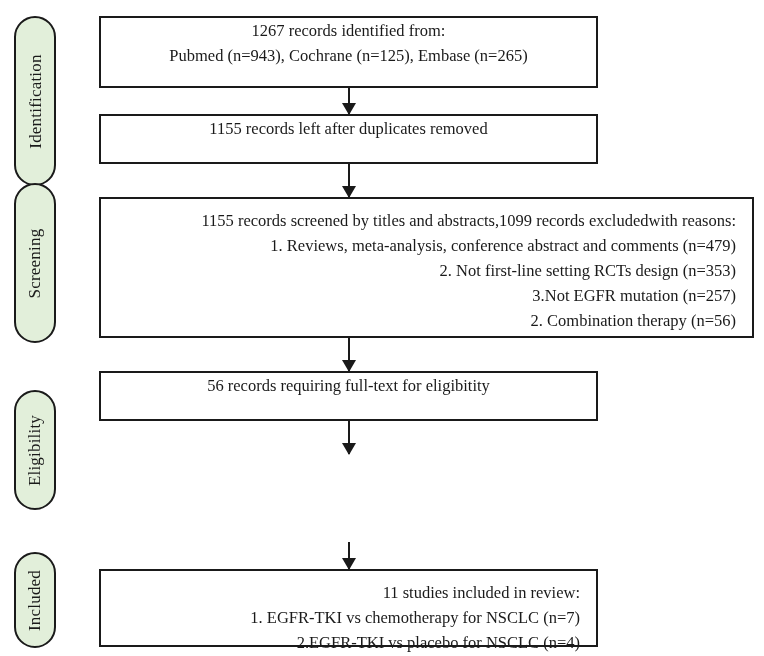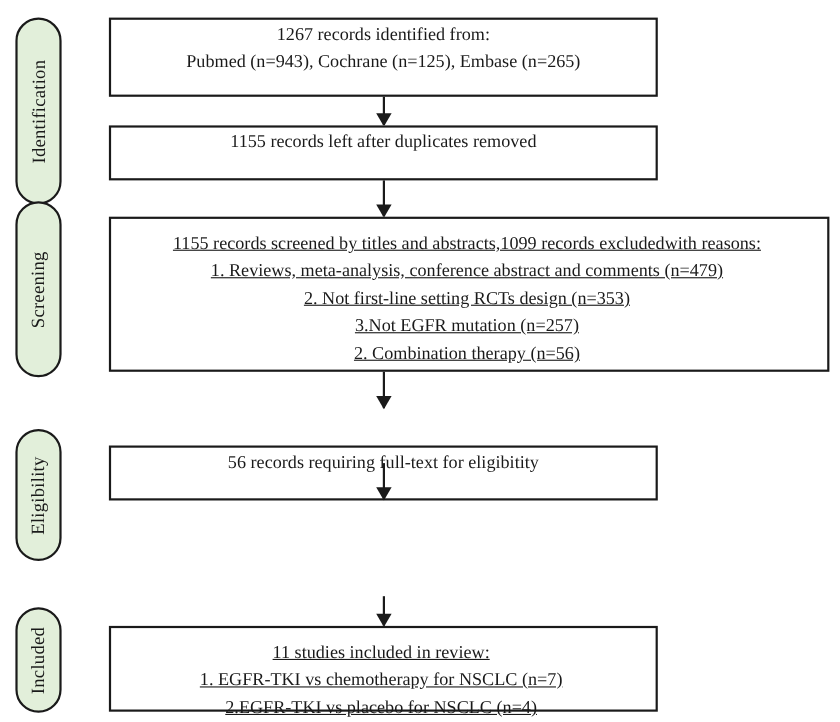--- a/index.html
+++ b/index.html
@@ -54,22 +54,21 @@
     font-size: 16.5px;
     line-height: 1.52;
   }
   .flow-box.centered {
     display: flex;
     justify-content: center;
     text-align: center;
   }
   .flow-box.listed {
     padding: 9px 16px 8px 12px;
-    text-align: center;
-    text-decoration: underline;
+    text-align: right;
   }
   .flow-box .line {
     white-space: pre;
   }
   .flow-box .line.indent {
     padding-left: 4px;
   }
 
   
   .connector {
@@ -130,21 +129,21 @@
   <div class="flow-box listed" style="left:99px; top:197px; width:655px; height:141px;">
     <div class="line">1155 records screened by titles and abstracts,1099 records excludedwith reasons:</div>
     <div class="line">1. Reviews, meta-analysis, conference abstract and comments (n=479)</div>
     <div class="line">2. Not first-line setting RCTs design (n=353)</div>
     <div class="line">3.Not EGFR mutation (n=257)</div>
     <div class="line">2. Combination therapy (n=56)</div>
   </div>
 
   <div class="connector" style="top:338px; height:33px;"></div>
 
-  <div class="flow-box centered" style="left:99px; top:371px; width:499px; height:50px;margin-top:34px;">
+  <div class="flow-box centered" style="left:99px; top:371px; width:499px; height:50px;">
     <div class="line">56 records requiring full-text for eligibitity</div>
   </div>
 
   <div class="connector" style="top:421px; height:33px;"></div>
 
 
   <div class="connector" style="top:542px; height:27px;"></div>
 
   <div class="flow-box listed" style="left:99px; top:569px; width:499px; height:78px;">
     <div class="line">11 studies included in review:</div>

